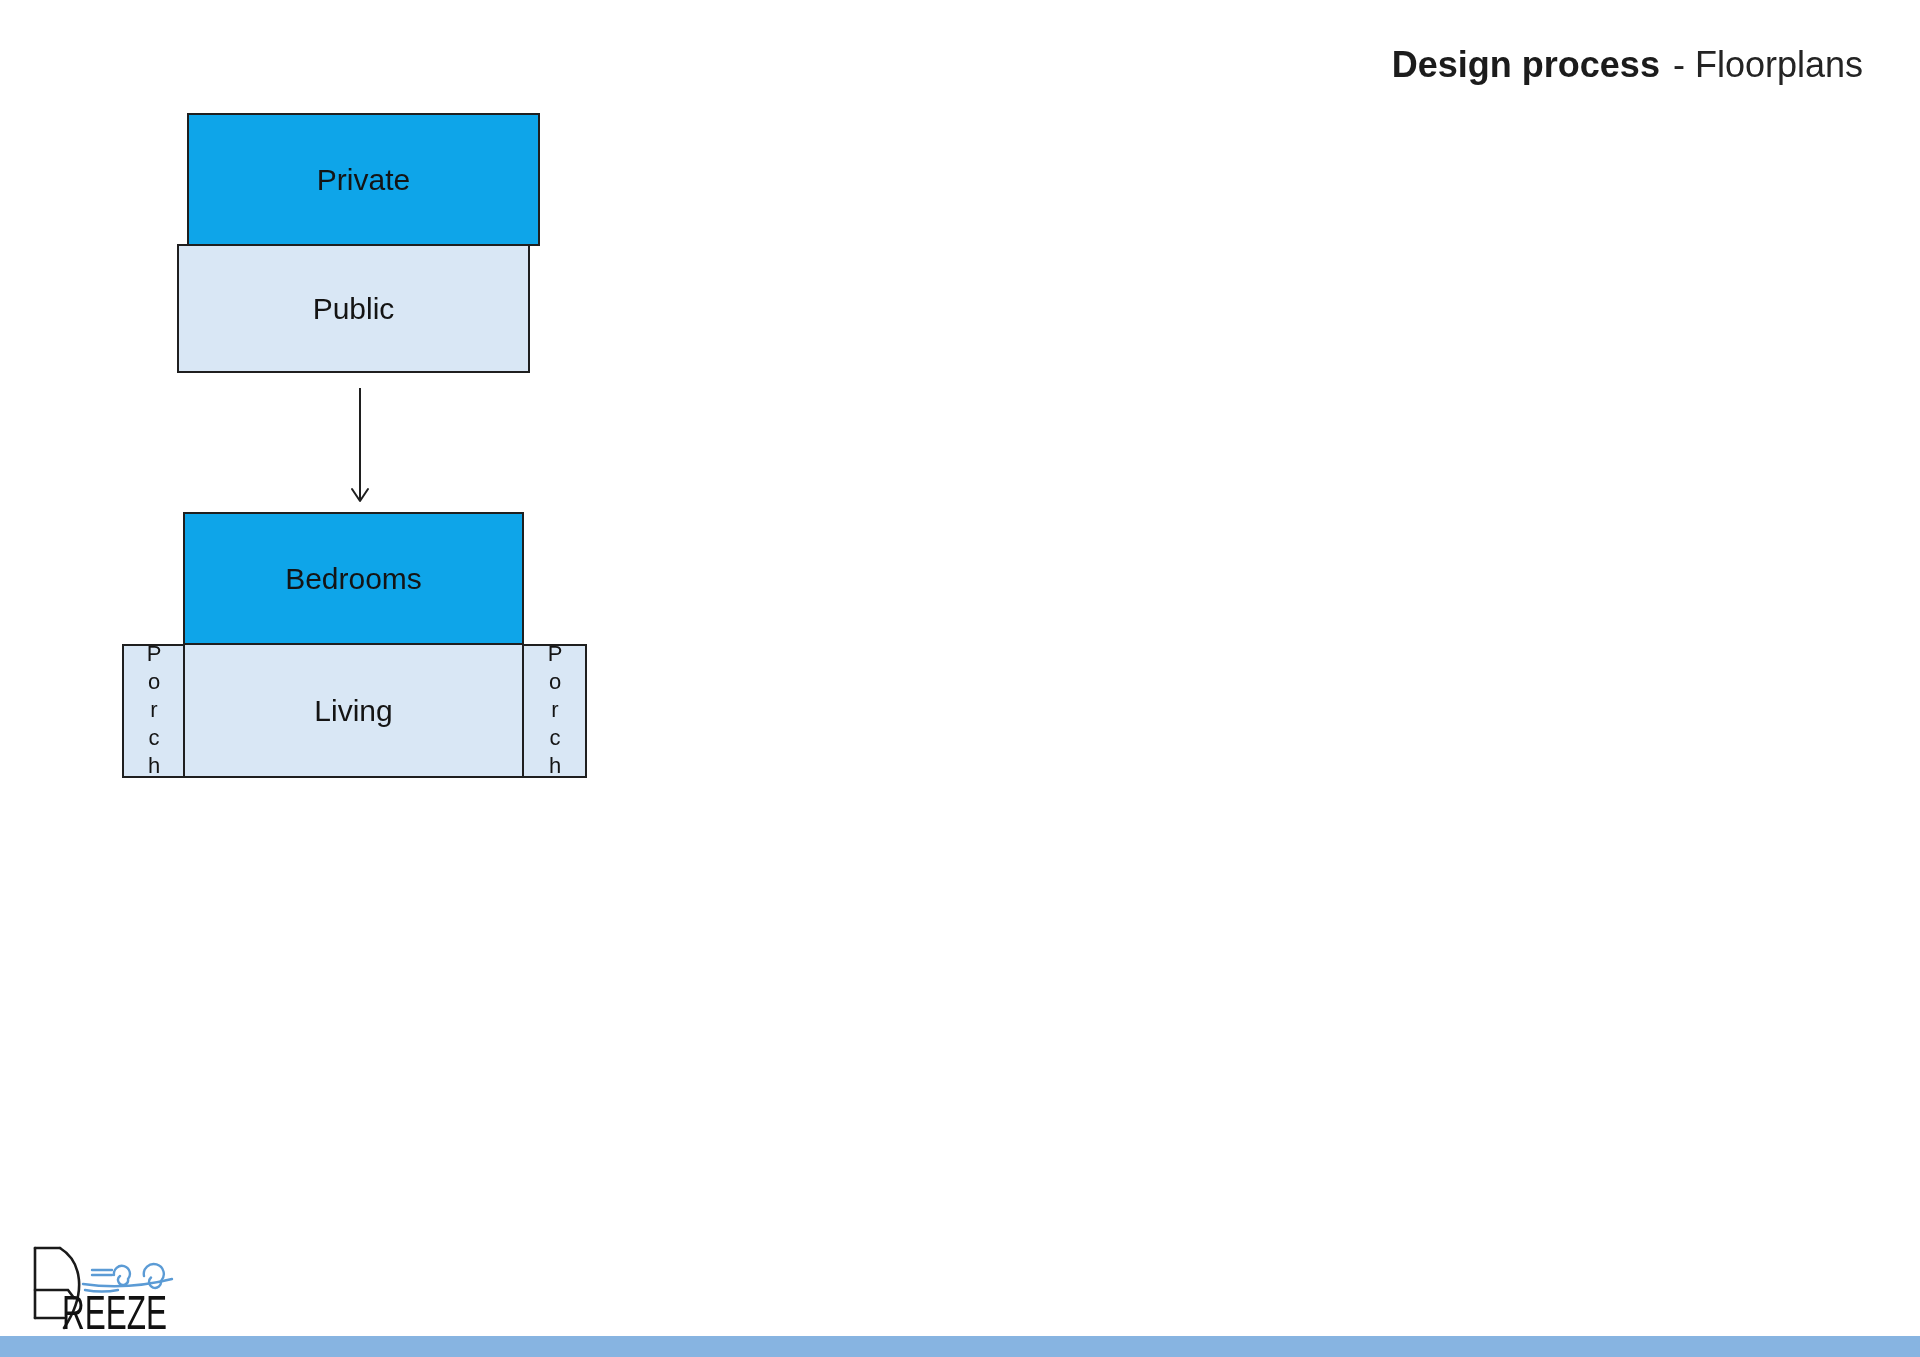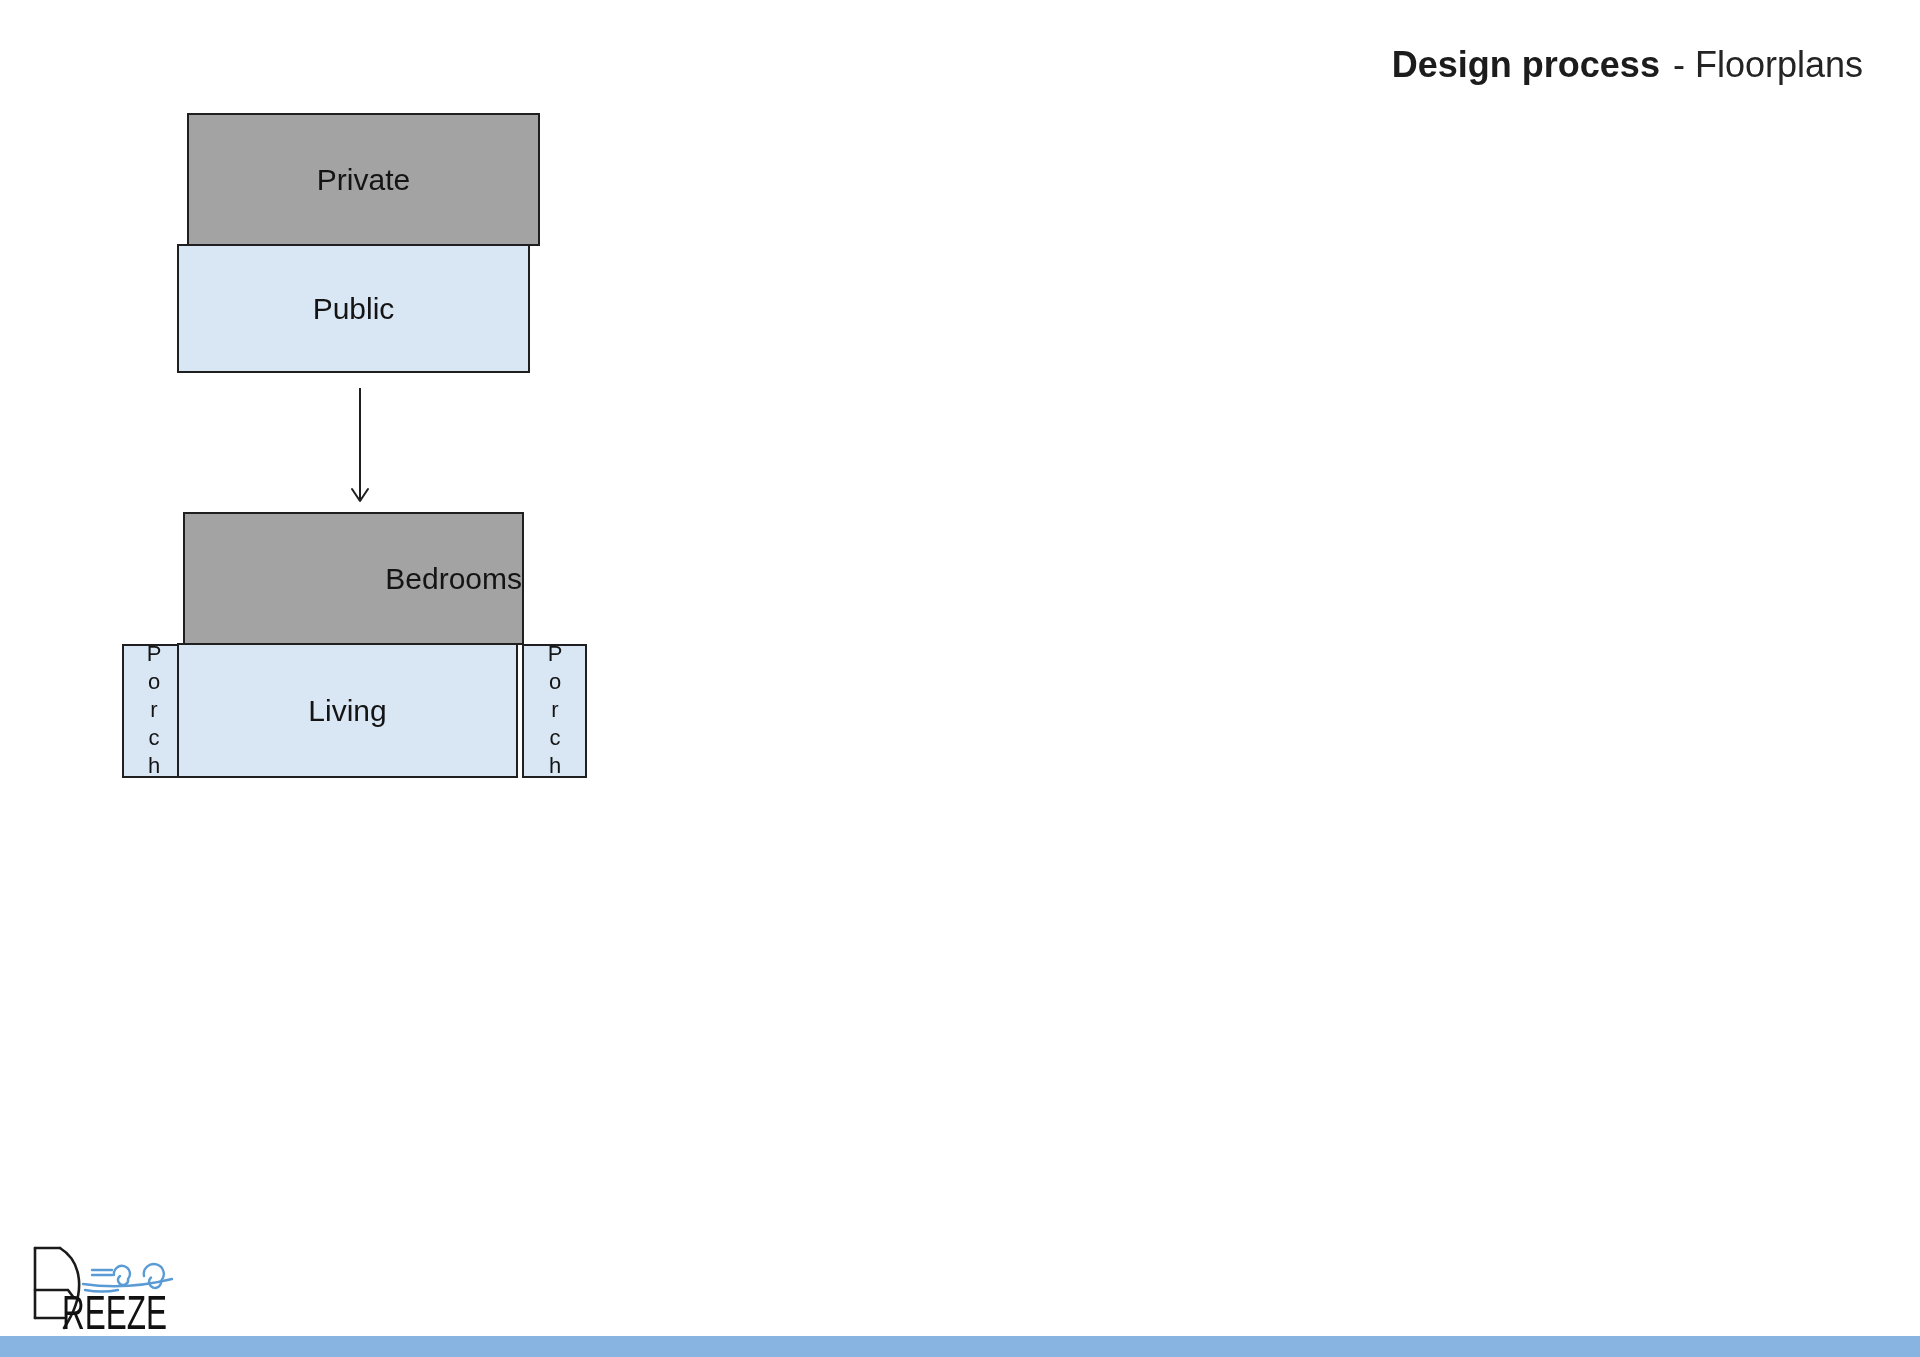--- a/index.html
+++ b/index.html
@@ -27,27 +27,27 @@
   .box {
     position: absolute;
     box-sizing: border-box;
     border: 2px solid #1f1f1f;
     display: flex;
     align-items: center;
     justify-content: center;
     font-size: 30px;
     color: #141414;
   }
-  .fill-dark  { background: #a3a3a3; }
+  .fill-dark  { background: #0ea5e9; }
   .fill-light { background: #d9e7f5; }
 
   .box-private  { left: 187px; top: 113px; width: 353px; height: 133px; }
   .box-public   { left: 177px; top: 244px; width: 353px; height: 129px; }
-  .box-bedrooms { left: 183px; top: 512px; width: 341px; height: 133px; justify-content: flex-end; }
-  .box-living   { left: 177px; top: 643px; width: 341px; height: 135px; }
+  .box-bedrooms { left: 183px; top: 512px; width: 341px; height: 133px; }
+  .box-living   { left: 183px; top: 643px; width: 341px; height: 135px; }
   .box-porch-l  { left: 122px; top: 644px; width: 63px;  height: 134px; z-index: -1; }
   .box-porch-r  { left: 522px; top: 644px; width: 65px;  height: 134px; z-index: -1; }
 
   .porch-label {
     writing-mode: vertical-rl;
     text-orientation: upright;
     font-size: 22px;
     letter-spacing: 3px;
     line-height: 1;
     color: #141414;

